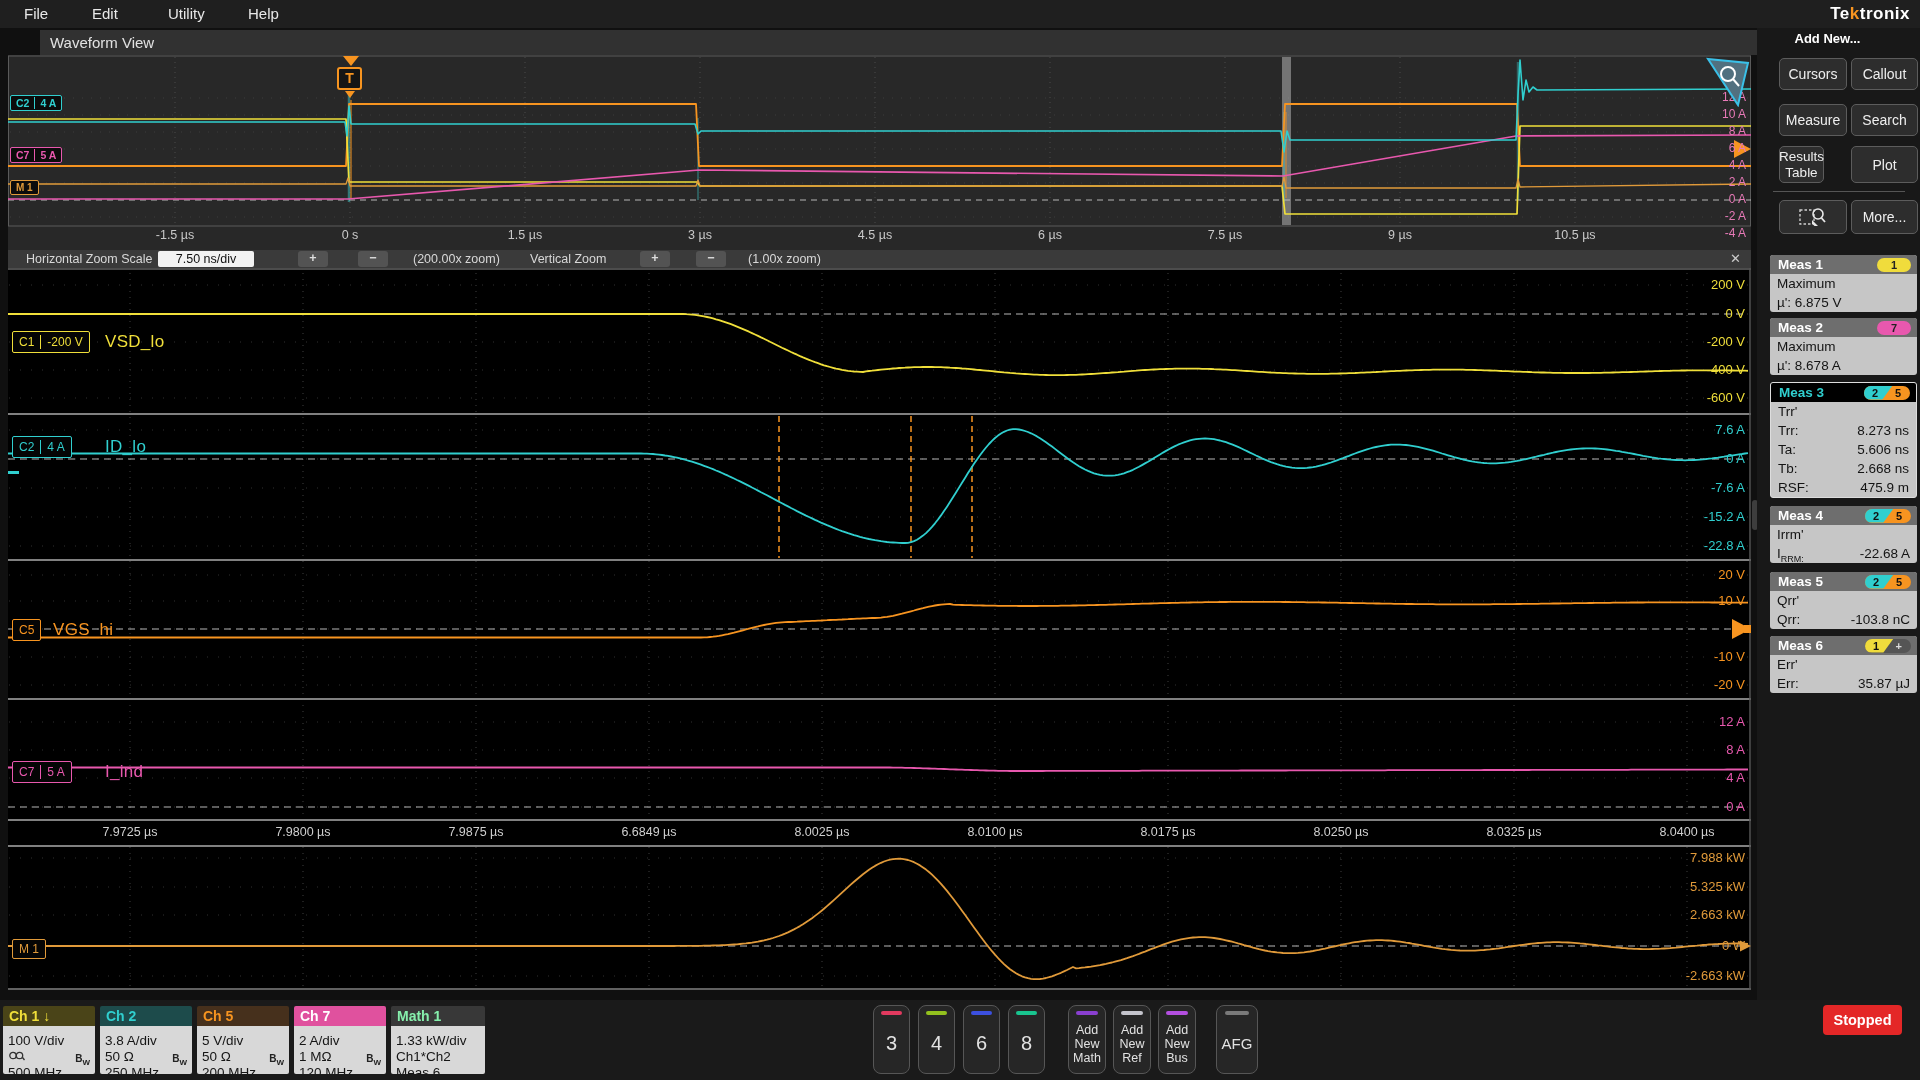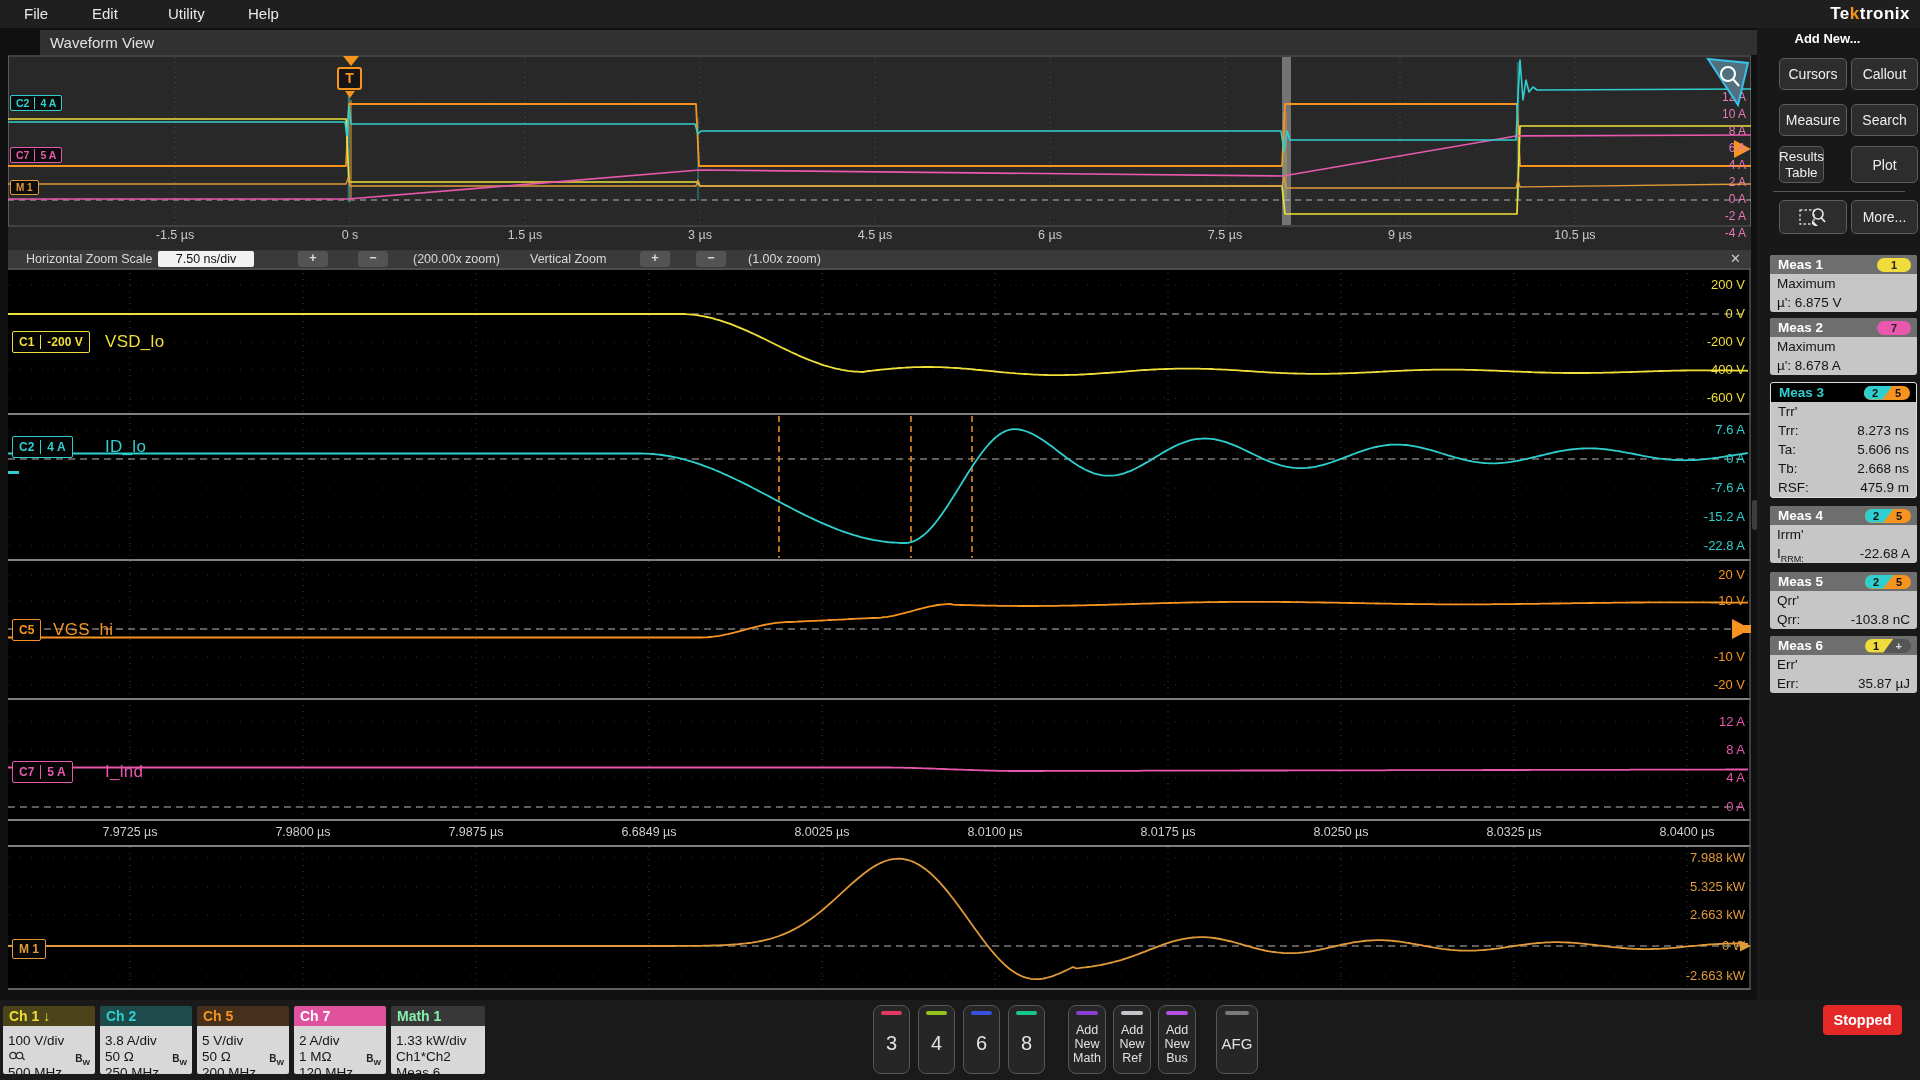--- a/index.html
+++ b/index.html
@@ -24,21 +24,21 @@
   #zoombar{left:8px;top:250px;width:1743px;height:18px;background:#3a3a3a;color:#d8d8d8;font-size:12.5px;}
   .zb{position:absolute;top:1px;line-height:16px;}
   .zb-input{position:absolute;left:150px;top:1px;width:96px;height:16px;background:#f2f2f2;color:#111;text-align:center;border-radius:2px;line-height:16px;}
   .zb-btn{position:absolute;top:1px;width:30px;height:16px;background:#535353;color:#ddd;text-align:center;border-radius:3px;font-weight:bold;line-height:15px;}
   #zb-close{position:absolute;right:10px;top:1px;color:#ccc;font-size:13px;}
   
   #main{left:8px;top:268px;width:1743px;height:722px;background:#000;}
   .sclabel{position:absolute;right:6px;transform:translateY(-8px);font-size:13px;}
   .mtime{position:absolute;top:557px;transform:translateX(-50%);color:#cfcfcf;font-size:12.5px;}
   .chname{position:absolute;font-size:17px;letter-spacing:.3px;}
-  .badge{position:absolute;display:flex;align-items:center;background:#050505;font-size:12px;font-weight:bold;height:22px;border-radius:2px;}
+  .badge{position:absolute;display:flex;align-items:center;background:#050505;font-size:12px;font-weight:normal;height:22px;border-radius:2px;}
   .badge .cell{padding:0 6px;white-space:nowrap;}
   .c1c{color:#f0df3a;}.c2c{color:#30cfcf;}.c5c{color:#f79420;}.c7c{color:#e858ae;}.m1c{color:#e09a3a;}
   .b1{border:1.5px solid #f0df3a;}.b2{border:1.5px solid #30cfcf;}.b5{border:1.5px solid #f79420;}
   .b7{border:1.5px solid #e858ae;}.bm{border:1.5px solid #e09a3a;}
   .vd1{border-left:1.5px solid #f0df3a;}.vd2{border-left:1.5px solid #30cfcf;}.vd7{border-left:1.5px solid #e858ae;}
   
   #tmark-tri1{left:343px;top:56px;width:0;height:0;border-left:8px solid transparent;border-right:8px solid transparent;border-top:10px solid #f79420;}
   #tmark-box{left:337px;top:67px;width:25px;height:23px;background:#151515;border:2px solid #f79420;border-radius:3px;color:#f79420;font-weight:bold;font-size:14px;text-align:center;line-height:19px;}
   #tmark-tri2{left:345px;top:91px;width:0;height:0;border-left:5px solid transparent;border-right:5px solid transparent;border-top:7px solid #f79420;}
   

